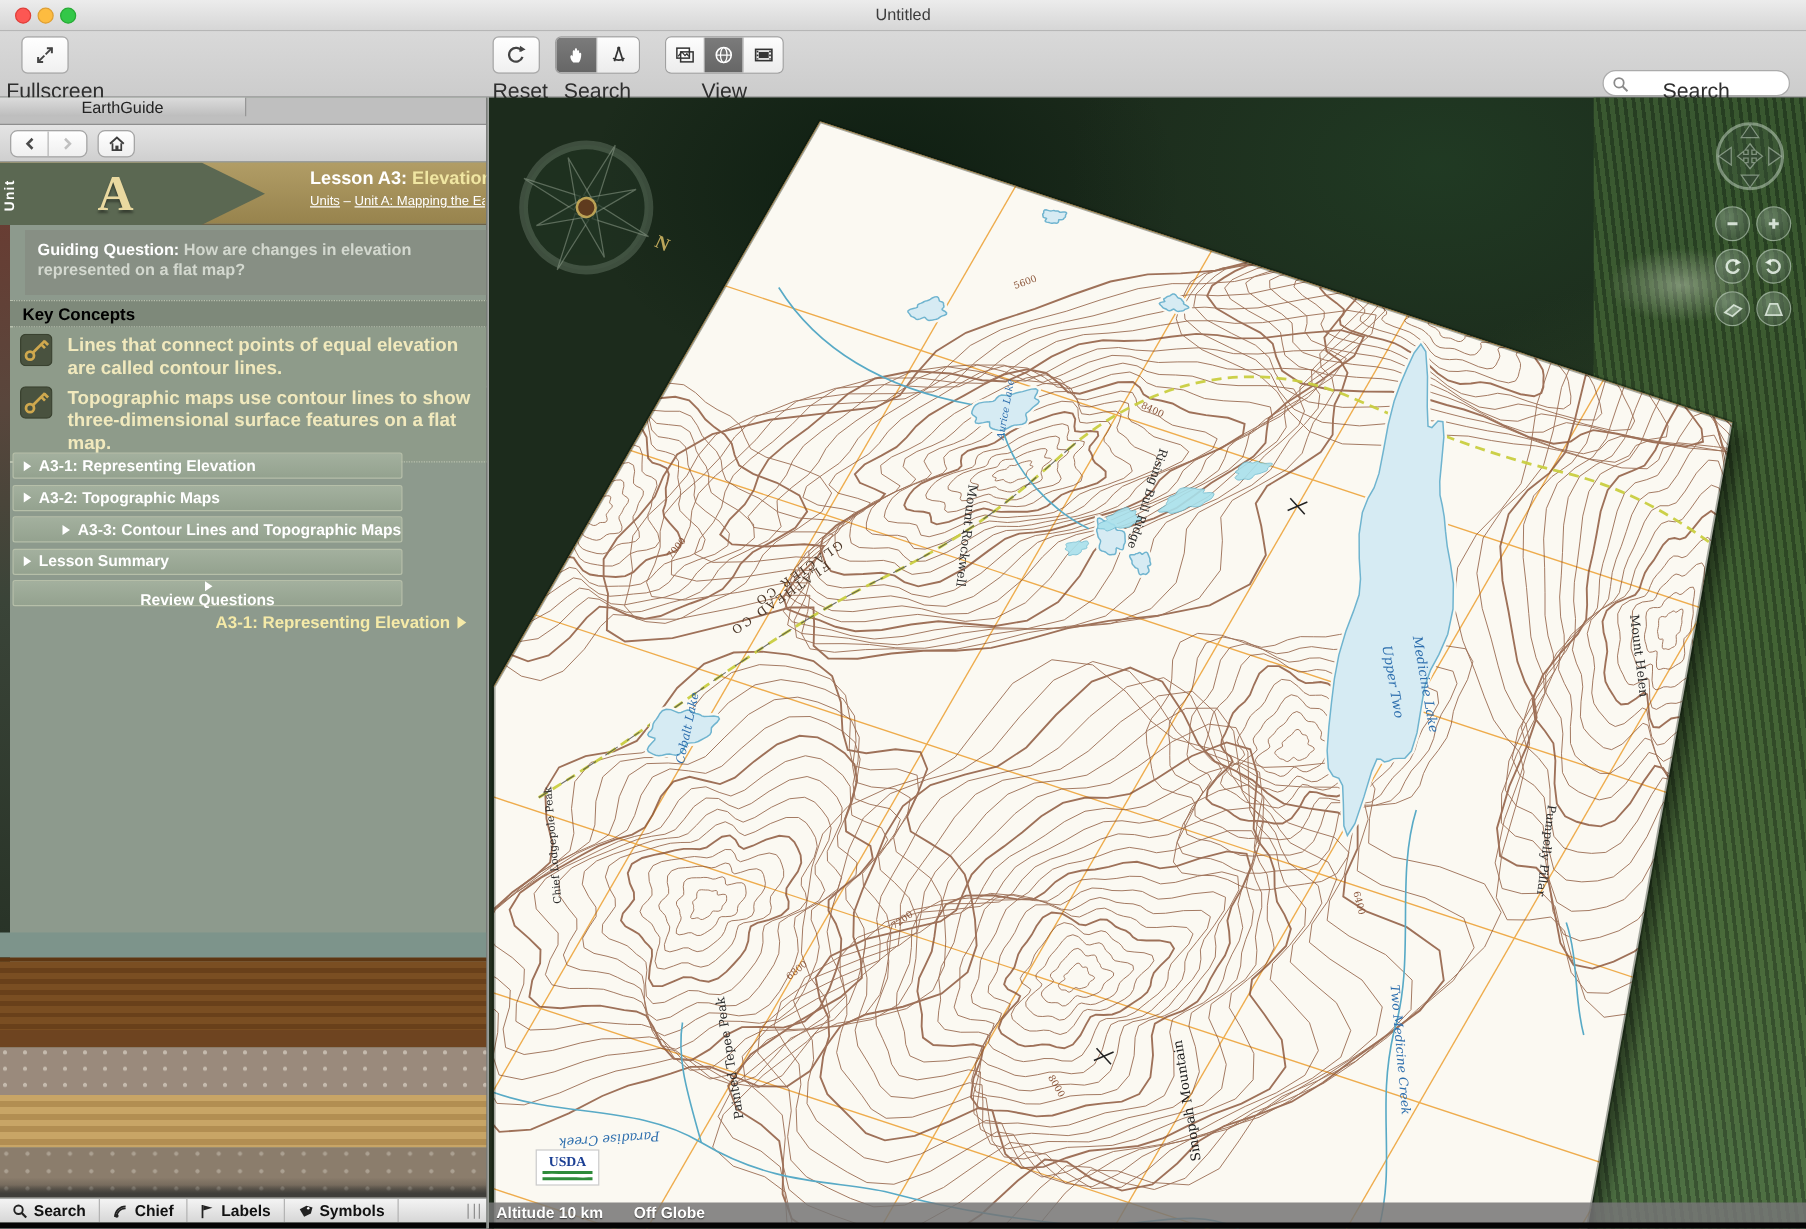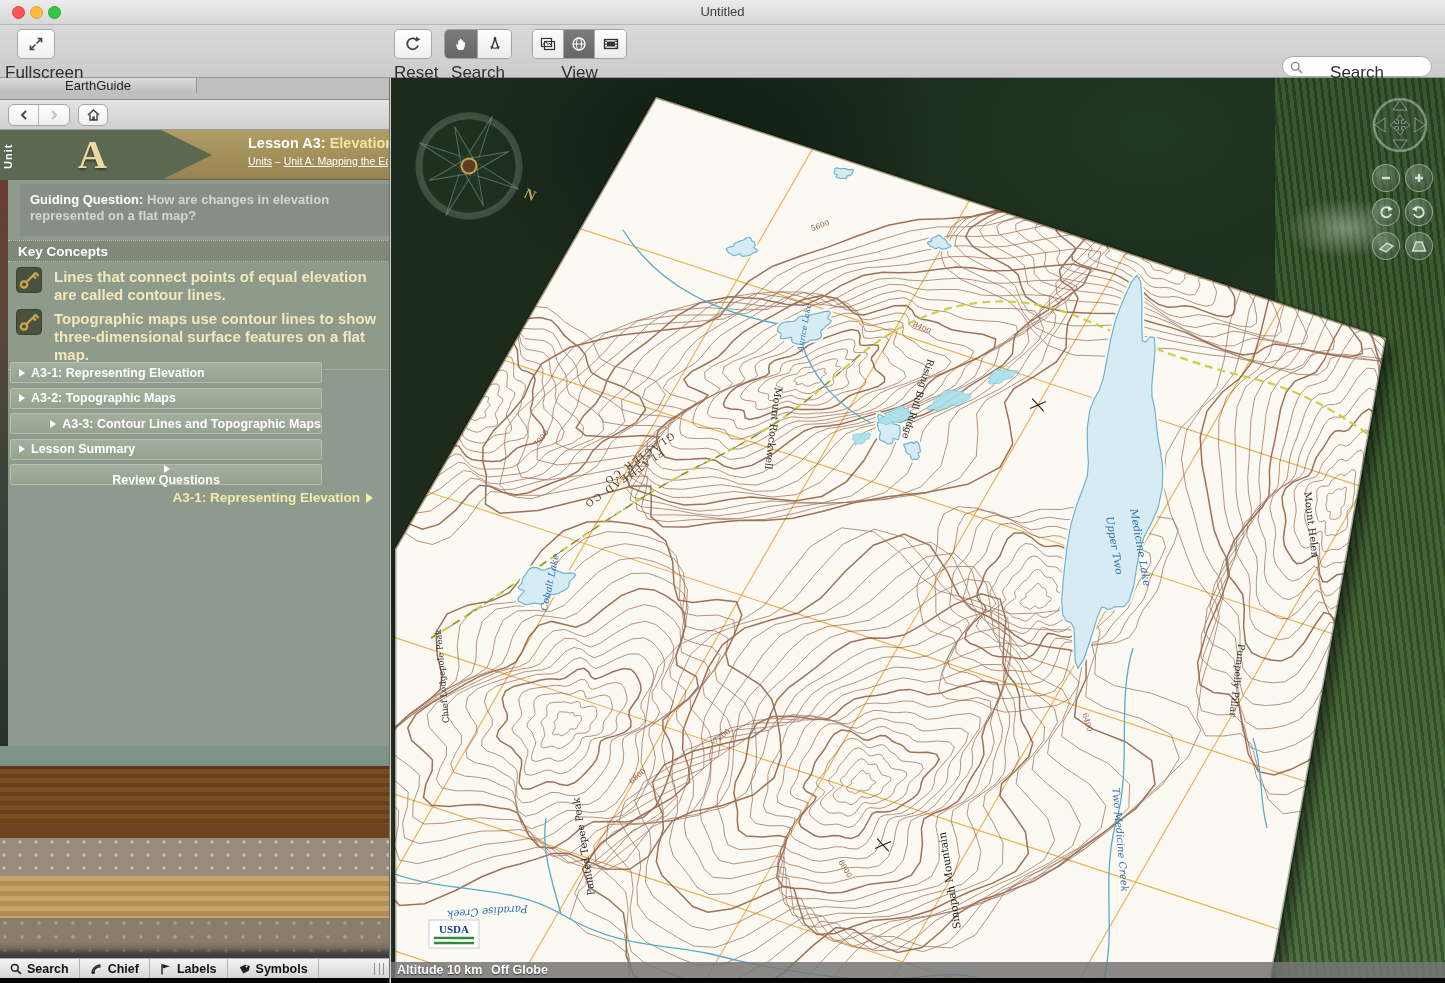--- a/index.html
+++ b/index.html
@@ -43,21 +43,21 @@
   .chev{position:absolute;left:0;top:0;width:212px;height:50px;background:#5b6852;clip-path:polygon(0 0,76% 0,100% 50%,76% 100%,0 100%);}
   .unitv{position:absolute;left:2px;top:5px;width:16px;height:42px;color:#fff;font-size:11px;font-weight:bold;writing-mode:vertical-rl;transform:rotate(180deg);text-align:center;letter-spacing:1px;}
   .bigA{position:absolute;left:78px;top:1px;font-size:40px;font-weight:bold;color:#ead9a0;text-shadow:0 2px 2px rgba(0,0,0,.4);font-family:"Liberation Serif",serif;}
   .ltitle{position:absolute;left:248px;top:5px;width:142px;font-size:14.5px;font-weight:bold;white-space:nowrap;}
   .ltitle .p1{color:#fff;} .ltitle .p2{color:#f0e6a2;}
   .lcrumb{position:absolute;left:248px;top:25px;width:140px;font-size:10.5px;color:#fff;white-space:nowrap;overflow:hidden;}
   .lcrumb .lk{text-decoration:underline;}
   
   .guiding{position:absolute;left:8px;top:106px;width:382px;height:52px;background:#878f84;padding:8px 10px 0 10px;font-size:13px;font-weight:bold;line-height:1.25;margin-left:12px;}
   .guiding .gl{color:#fff;} .guiding .gq{color:#d3d8cf;}
-  .kctitle{position:absolute;left:8px;top:162px;width:382px;height:22px;background:#7e897a;border-top:1px dotted #b8c0ae;border-bottom:1px dotted #b8c0ae;color:#ffffff;font-weight:bold;font-size:13.5px;padding:3px 16px 0 10px;}
+  .kctitle{position:absolute;left:8px;top:162px;width:382px;height:22px;background:#7e897a;border-top:1px dotted #b8c0ae;border-bottom:1px dotted #b8c0ae;color:#000000;font-weight:bold;font-size:13.5px;padding:3px 16px 0 10px;}
   .kc{position:absolute;left:8px;width:382px;background:#8e9b8a;border-bottom:1px dotted #b8c0ae;display:flex;padding:5px 6px 5px 8px;}
   .kc .kicon{flex:0 0 30px;}
   .kc .ktext{font-size:15px;font-weight:bold;color:#f1e9bd;line-height:1.2;padding-left:8px;padding-top:1px;}
   
   .sec{position:absolute;left:10px;width:312px;height:21px;background:linear-gradient(#a3b09e,#94a28f);border:1px solid #b6bfa9;border-radius:2px;display:flex;align-items:center;color:#fff;font-size:12.5px;font-weight:bold;}
   .sec .tri{width:0;height:0;border-left:6px solid #fff;border-top:4px solid transparent;border-bottom:4px solid transparent;margin:0 6px 0 8px;}
   .nextlink{position:absolute;right:16px;top:412px;font-size:13.5px;font-weight:bold;color:#f5eaa8;display:flex;align-items:center;}
   .nextlink .tri{width:0;height:0;border-left:7px solid #f5eaa8;border-top:5px solid transparent;border-bottom:5px solid transparent;margin-left:6px;}
   
   .strata{position:absolute;left:0;top:668px;width:390px;height:212px;}
@@ -84,21 +84,21 @@
       radial-gradient(420px 280px at 72% 6%, rgba(34,64,38,.7), transparent 70%),
       radial-gradient(340px 240px at 30% 8%, rgba(12,28,16,.85), transparent 70%),
       radial-gradient(460px 340px at 6% 84%, rgba(52,58,36,.55), transparent 70%),
       radial-gradient(300px 200px at 48% 40%, rgba(40,66,40,.4), transparent 70%);}
   .satband{position:absolute;right:0;top:0;width:170px;height:100%;background:linear-gradient(175deg,#33502c,#3c5a2f 40%,#48683a 75%,#54764a);opacity:.9;}
   .satband:before{content:"";position:absolute;inset:0;background:repeating-linear-gradient(83deg,rgba(20,35,18,.35) 0 3px,rgba(90,130,70,.25) 3px 7px);}
   .satband:after{content:"";position:absolute;left:10px;top:120px;width:120px;height:60px;background:radial-gradient(rgba(210,222,200,.5),transparent 70%);}
   .mapsvg{position:absolute;left:0;top:0;}
   .mapstatus{position:absolute;left:0;top:884px;width:100%;height:18px;background:rgba(118,118,118,.85);color:#fff;font-size:12.5px;font-weight:bold;text-shadow:0 1px 1px rgba(0,0,0,.6);}
   .mapstatus .alt{position:absolute;left:6px;top:1px;}
-  .mapstatus .mode{position:absolute;left:100px;top:1px;}
+  .mapstatus .mode{position:absolute;left:116px;top:1px;}
   
   .compass{position:absolute;left:14px;top:26px;opacity:.85;}
   .navctl{position:absolute;right:12px;top:18px;width:70px;}
   .pan{position:relative;width:58px;height:58px;margin-left:8px;}
   .nrow{display:flex;justify-content:flex-end;margin-top:6px;}
   .nbtn{width:28px;height:28px;border-radius:50%;margin-left:5px;background:radial-gradient(circle at 35% 30%,rgba(150,172,150,.5),rgba(56,76,56,.5));border:1.5px solid rgba(210,226,210,.5);display:flex;align-items:center;justify-content:center;}
 </style>
 </head>
 <body>
 

